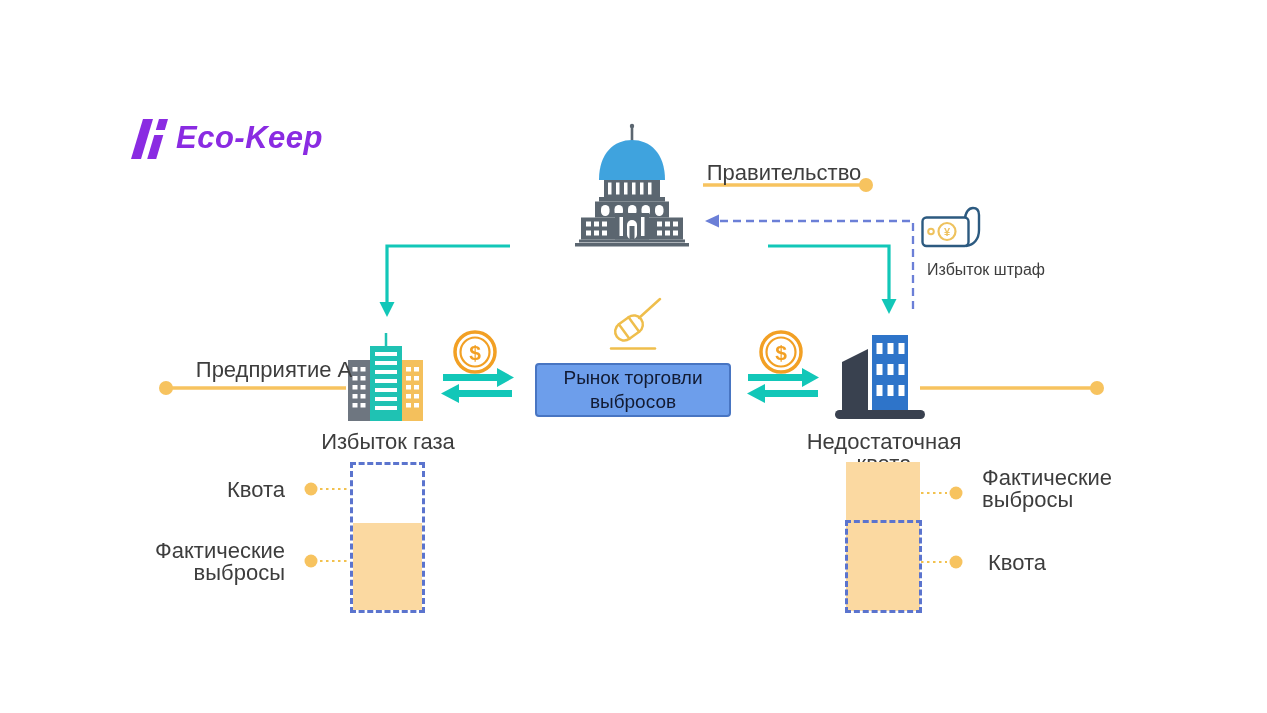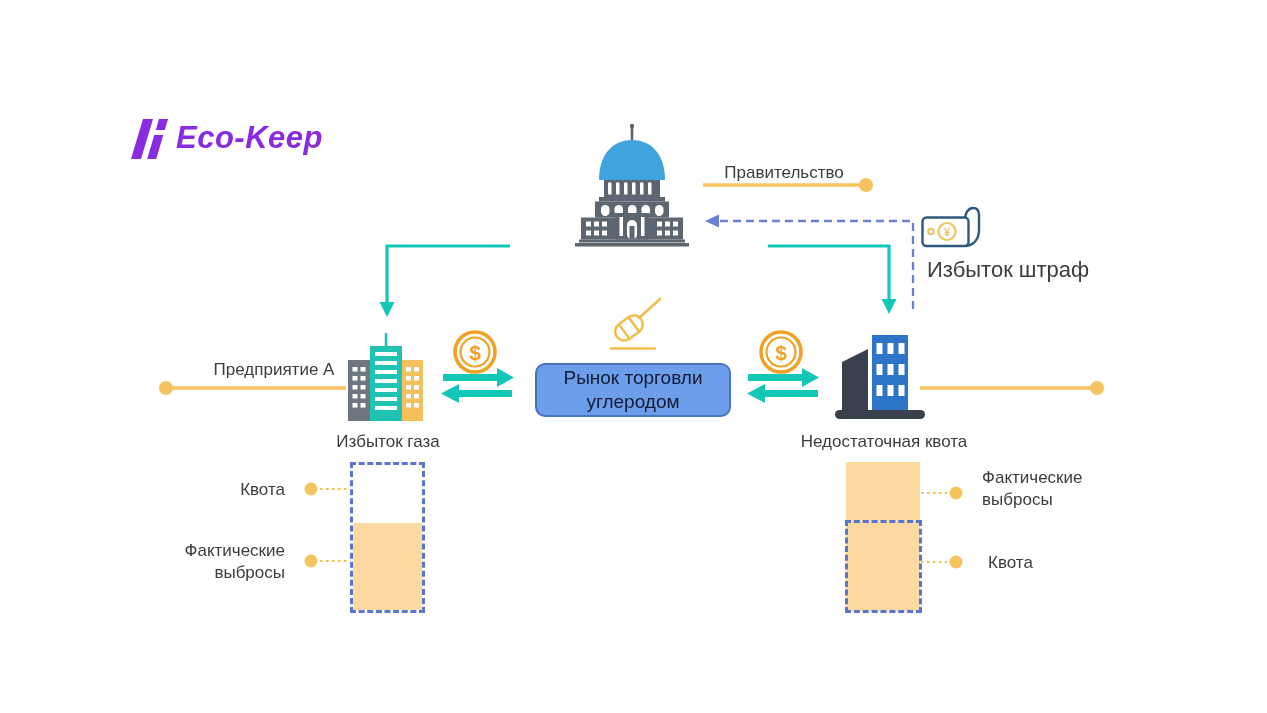--- a/index.html
+++ b/index.html
@@ -4,45 +4,45 @@
 <style>
   * { margin:0; padding:0; box-sizing:border-box; }
   html,body { background:#fff; }
   body { font-family:"Liberation Sans", sans-serif; }
   .stage {
     position:relative; width:1267px; height:713px; background:#fff;
     overflow:hidden; color:#3d3d3d;padding-left:24px;
   }
   svg { display:block; }
   .abs { position:absolute; }
-  .t { position:absolute; font-size:17px; color:#3d3d3d; line-height:22px; }
+  .t { position:absolute; font-size:22px; color:#3d3d3d; line-height:22px; }
   .center { text-align:center; }
   .right { text-align:right; }
 
   
   .logo { position:absolute; left:131px; top:117px; display:flex; align-items:flex-start; gap:5px; }
   .logo-text { color:#8A2BE2; font-size:31px; font-weight:bold; font-style:italic; line-height:42px; letter-spacing:0.5px; }
 
   
   .market-box {
     position:absolute; left:535px; top:363px; width:196px; height:54px;
-    background:#6D9EEB; border:2px solid #4875C2; border-radius:10px;
+    background:#6D9EEB; border:2px solid #4875C2; border-radius:4px;
     display:flex; flex-direction:column; align-items:center; justify-content:center;
     font-size:19px; line-height:24px; color:#121b33;
   }
 
   
   .bar-dashed { position:absolute; border:3px dashed #5B74CE; background:transparent; }
   .bar-fill   { position:absolute; background:#FBD9A1; }
   #chart-a-box  { left:350px; top:462px; width:75px; height:151px; }
   #chart-a-fill { left:0; right:0; bottom:0; height:87px; }
   #chart-b-bar  { left:846px; top:462px; width:74px; height:149px; }
   #chart-b-box  { left:845px; top:520px; width:77px; height:93px; }
 
-  .pen-label { font-size:22px; }
+  .pen-label { font-size:16px; }
 </style>
 </head>
 <body>
 
 <div class="stage">
 
   <svg class="abs" style="left:0;top:0" width="1267" height="713" viewBox="0 0 1267 713">
 
     <g>
       <line x1="703" y1="185" x2="864" y2="185" stroke="#F7C35F" stroke-width="3.5"></line>
@@ -179,21 +179,21 @@
       <g transform="rotate(-36 27 32)">
         <rect x="12" y="23" width="30" height="18" rx="9"></rect>
         <line x1="21" y1="23" x2="21" y2="41"></line>
         <line x1="33" y1="23" x2="33" y2="41"></line>
       </g>
     </g>
   </svg>
 
   <div class="market-box">
     <div>Рынок торговли</div>
-    <div>углеродом</div>
+    <div>выбросов</div>
   </div>
 
   <svg class="abs" style="left:452px;top:329px" width="46" height="46" viewBox="0 0 46 46">
     <circle cx="23" cy="23" r="20" fill="none" stroke="#F2A024" stroke-width="3.5"></circle>
     <circle cx="23" cy="23" r="14.5" fill="none" stroke="#F2A024" stroke-width="2.2"></circle>
     <text x="23" y="30.5" text-anchor="middle" font-size="21" font-weight="bold" fill="#F2A024">$</text>
   </svg>
   <svg class="abs" style="left:758px;top:329px" width="46" height="46" viewBox="0 0 46 46">
     <circle cx="23" cy="23" r="20" fill="none" stroke="#F2A024" stroke-width="3.5"></circle>
     <circle cx="23" cy="23" r="14.5" fill="none" stroke="#F2A024" stroke-width="2.2"></circle>

